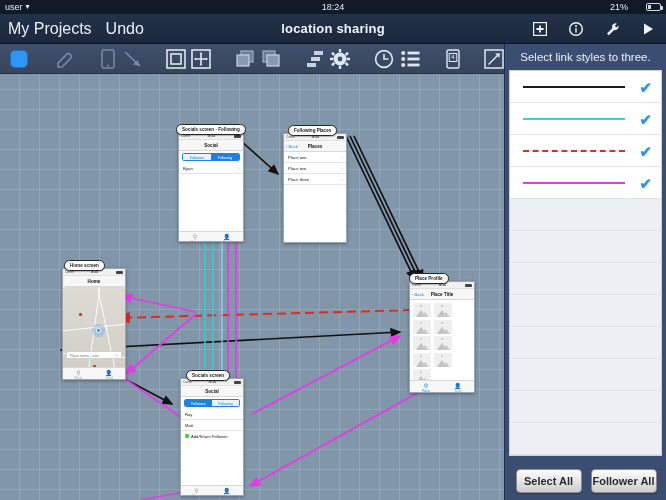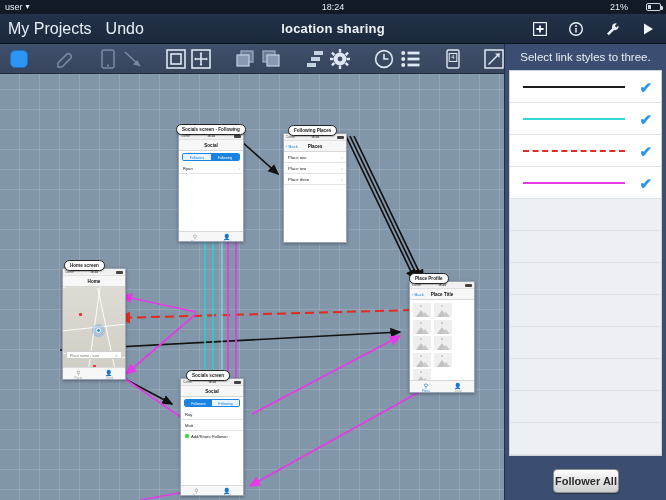--- a/index.html
+++ b/index.html
@@ -616,17 +616,18 @@
       <div class="style-row empty"></div>
       <div class="style-row empty"></div>
       <div class="style-row empty"></div>
       <div class="style-row empty"></div>
       <div class="style-row empty"></div>
       <div class="style-row empty"></div>
       <div class="style-row empty"></div>
     </div>
 
     <div class="panel-buttons">
+      <div class="pbtn">Select All</div>
       <div class="pbtn">Follower All</div>
     </div>
   </div>
 
 </div>
 
 </body></html>

